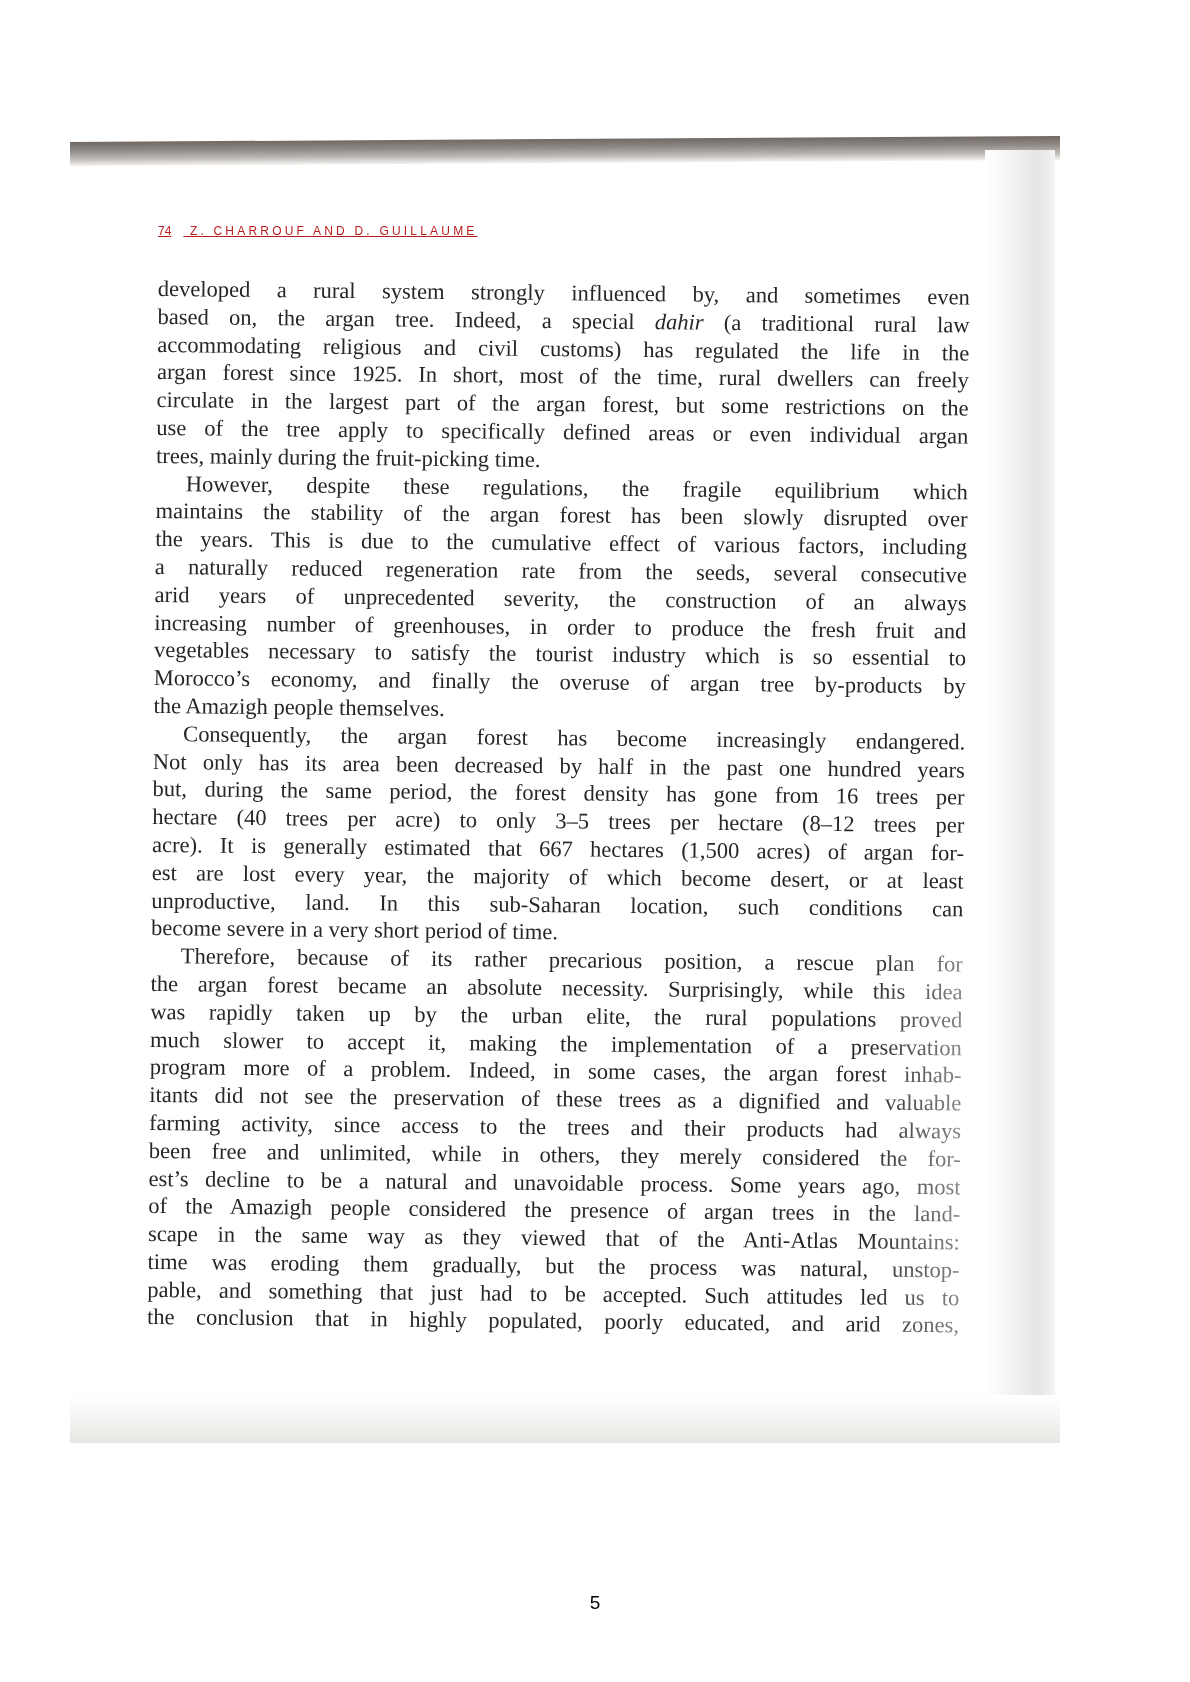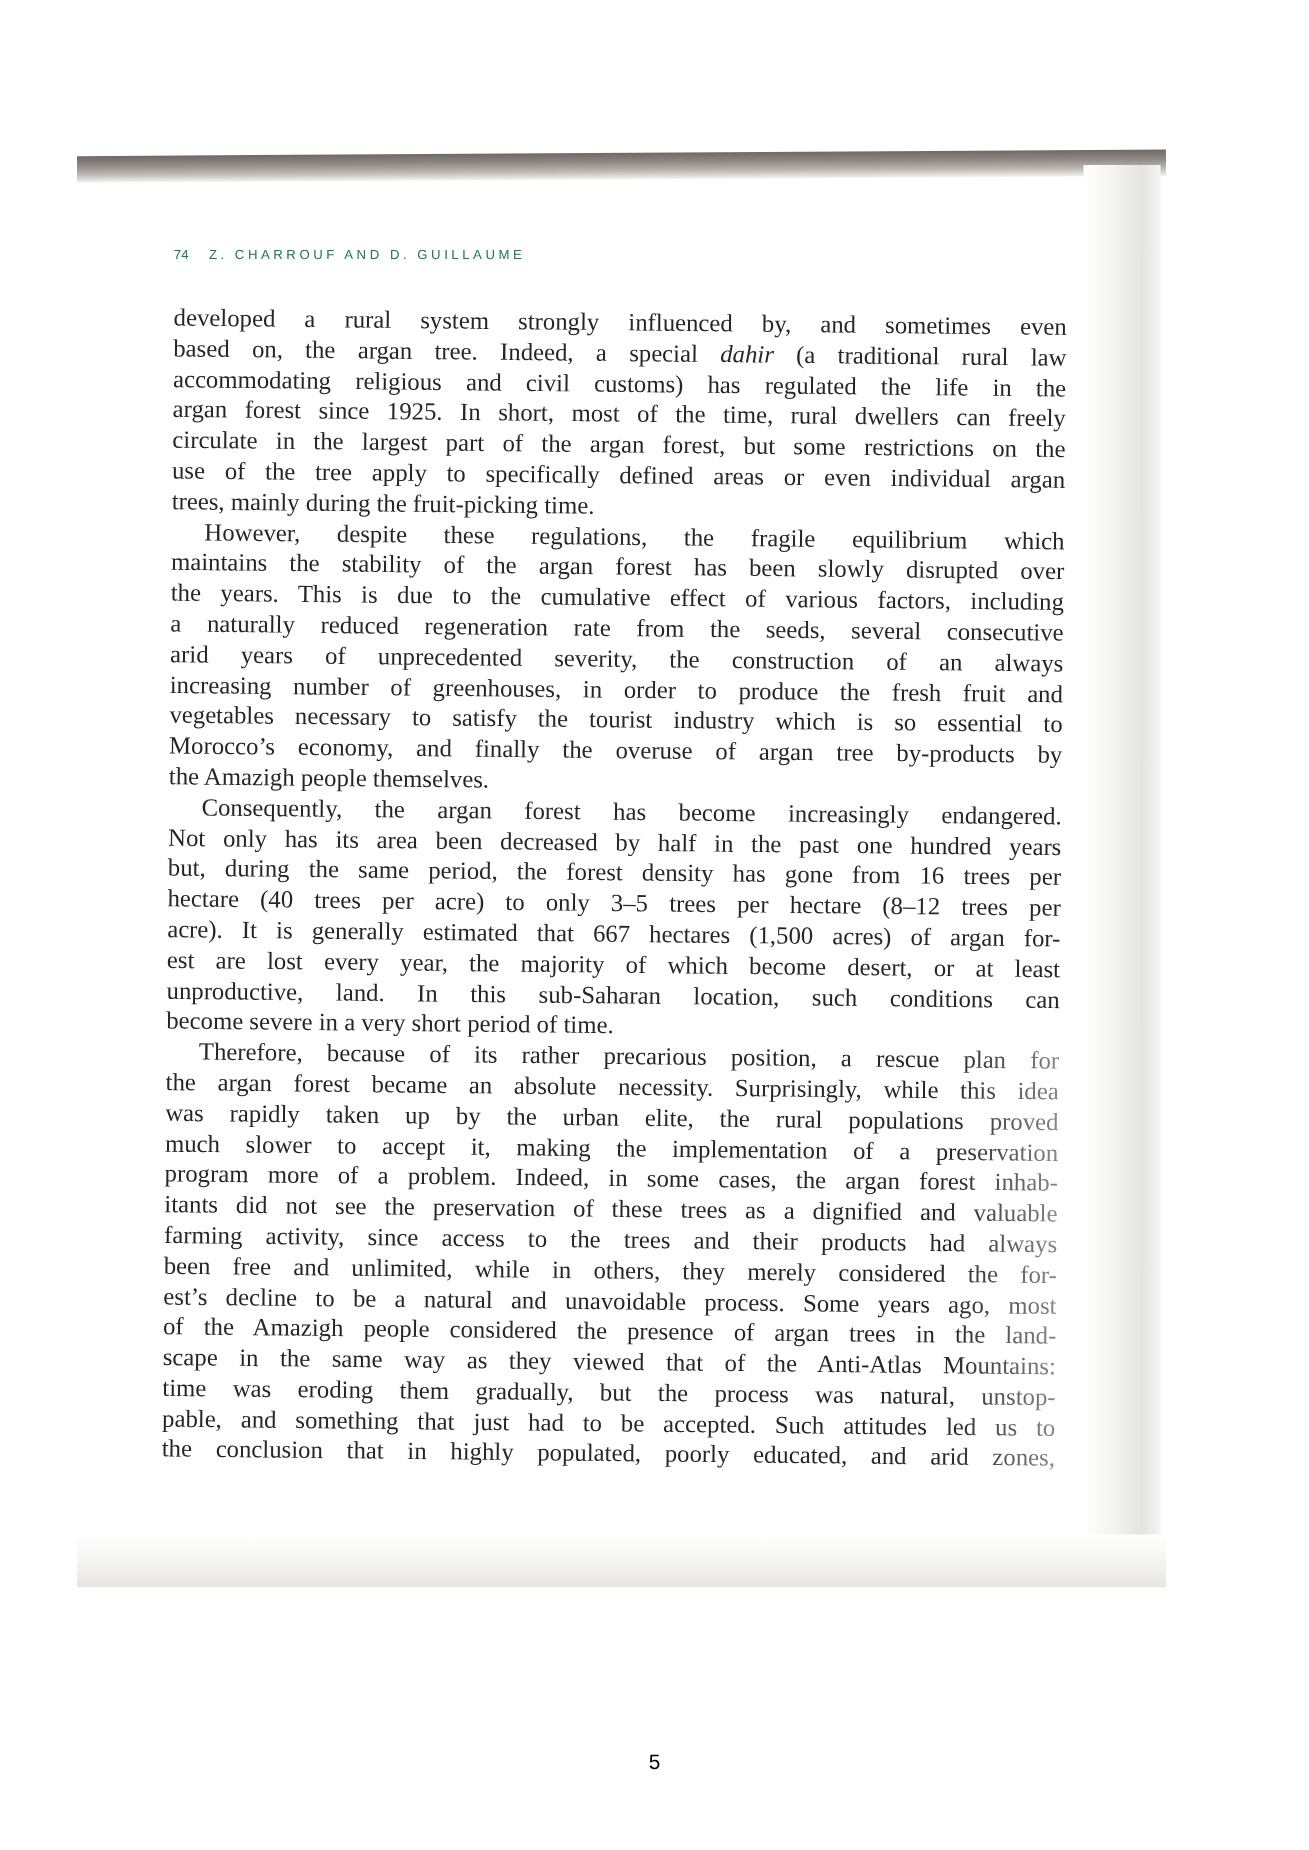--- a/index.html
+++ b/index.html
@@ -17,22 +17,23 @@
   .right-shade {
     position: absolute; left: 985px; top: 150px; width: 70px; height: 1290px;
     background: linear-gradient(to right, #ffffff 0%, #f3f3f1 40%, #e4e4e2 75%, #f4f4f4 100%);
   }
   .bottom-shade {
     position: absolute; left: 70px; top: 1395px; width: 990px; height: 48px;
     background: linear-gradient(to bottom, #ffffff 0%, #f2f2f0 60%, #e6e5e2 100%);
   }
   .running-head {
     position: absolute; left: 158px; top: 224px;
-    font-family: "Liberation Sans", sans-serif; font-size: 12px; color: #15803d;
+    font-family: "Liberation Sans", sans-serif; font-size: 12px; color: #b91c1c;
     letter-spacing: 3.2px;
+    text-decoration: underline;
   }
   .running-head .pno { letter-spacing: 0; margin-right: 12px; }
   .body-text {
     position: absolute; left: 158px; top: 275px; width: 812px;
     font-family: "Liberation Serif", "DejaVu Serif", serif;
     font-size: 22.5px; line-height: 27.8px; color: #262626;
     transform: rotate(0.6deg); transform-origin: left top;
   }
   .line { display: block; text-align: justify; text-align-last: justify; white-space: nowrap; }
   .line.last { text-align-last: left; }

